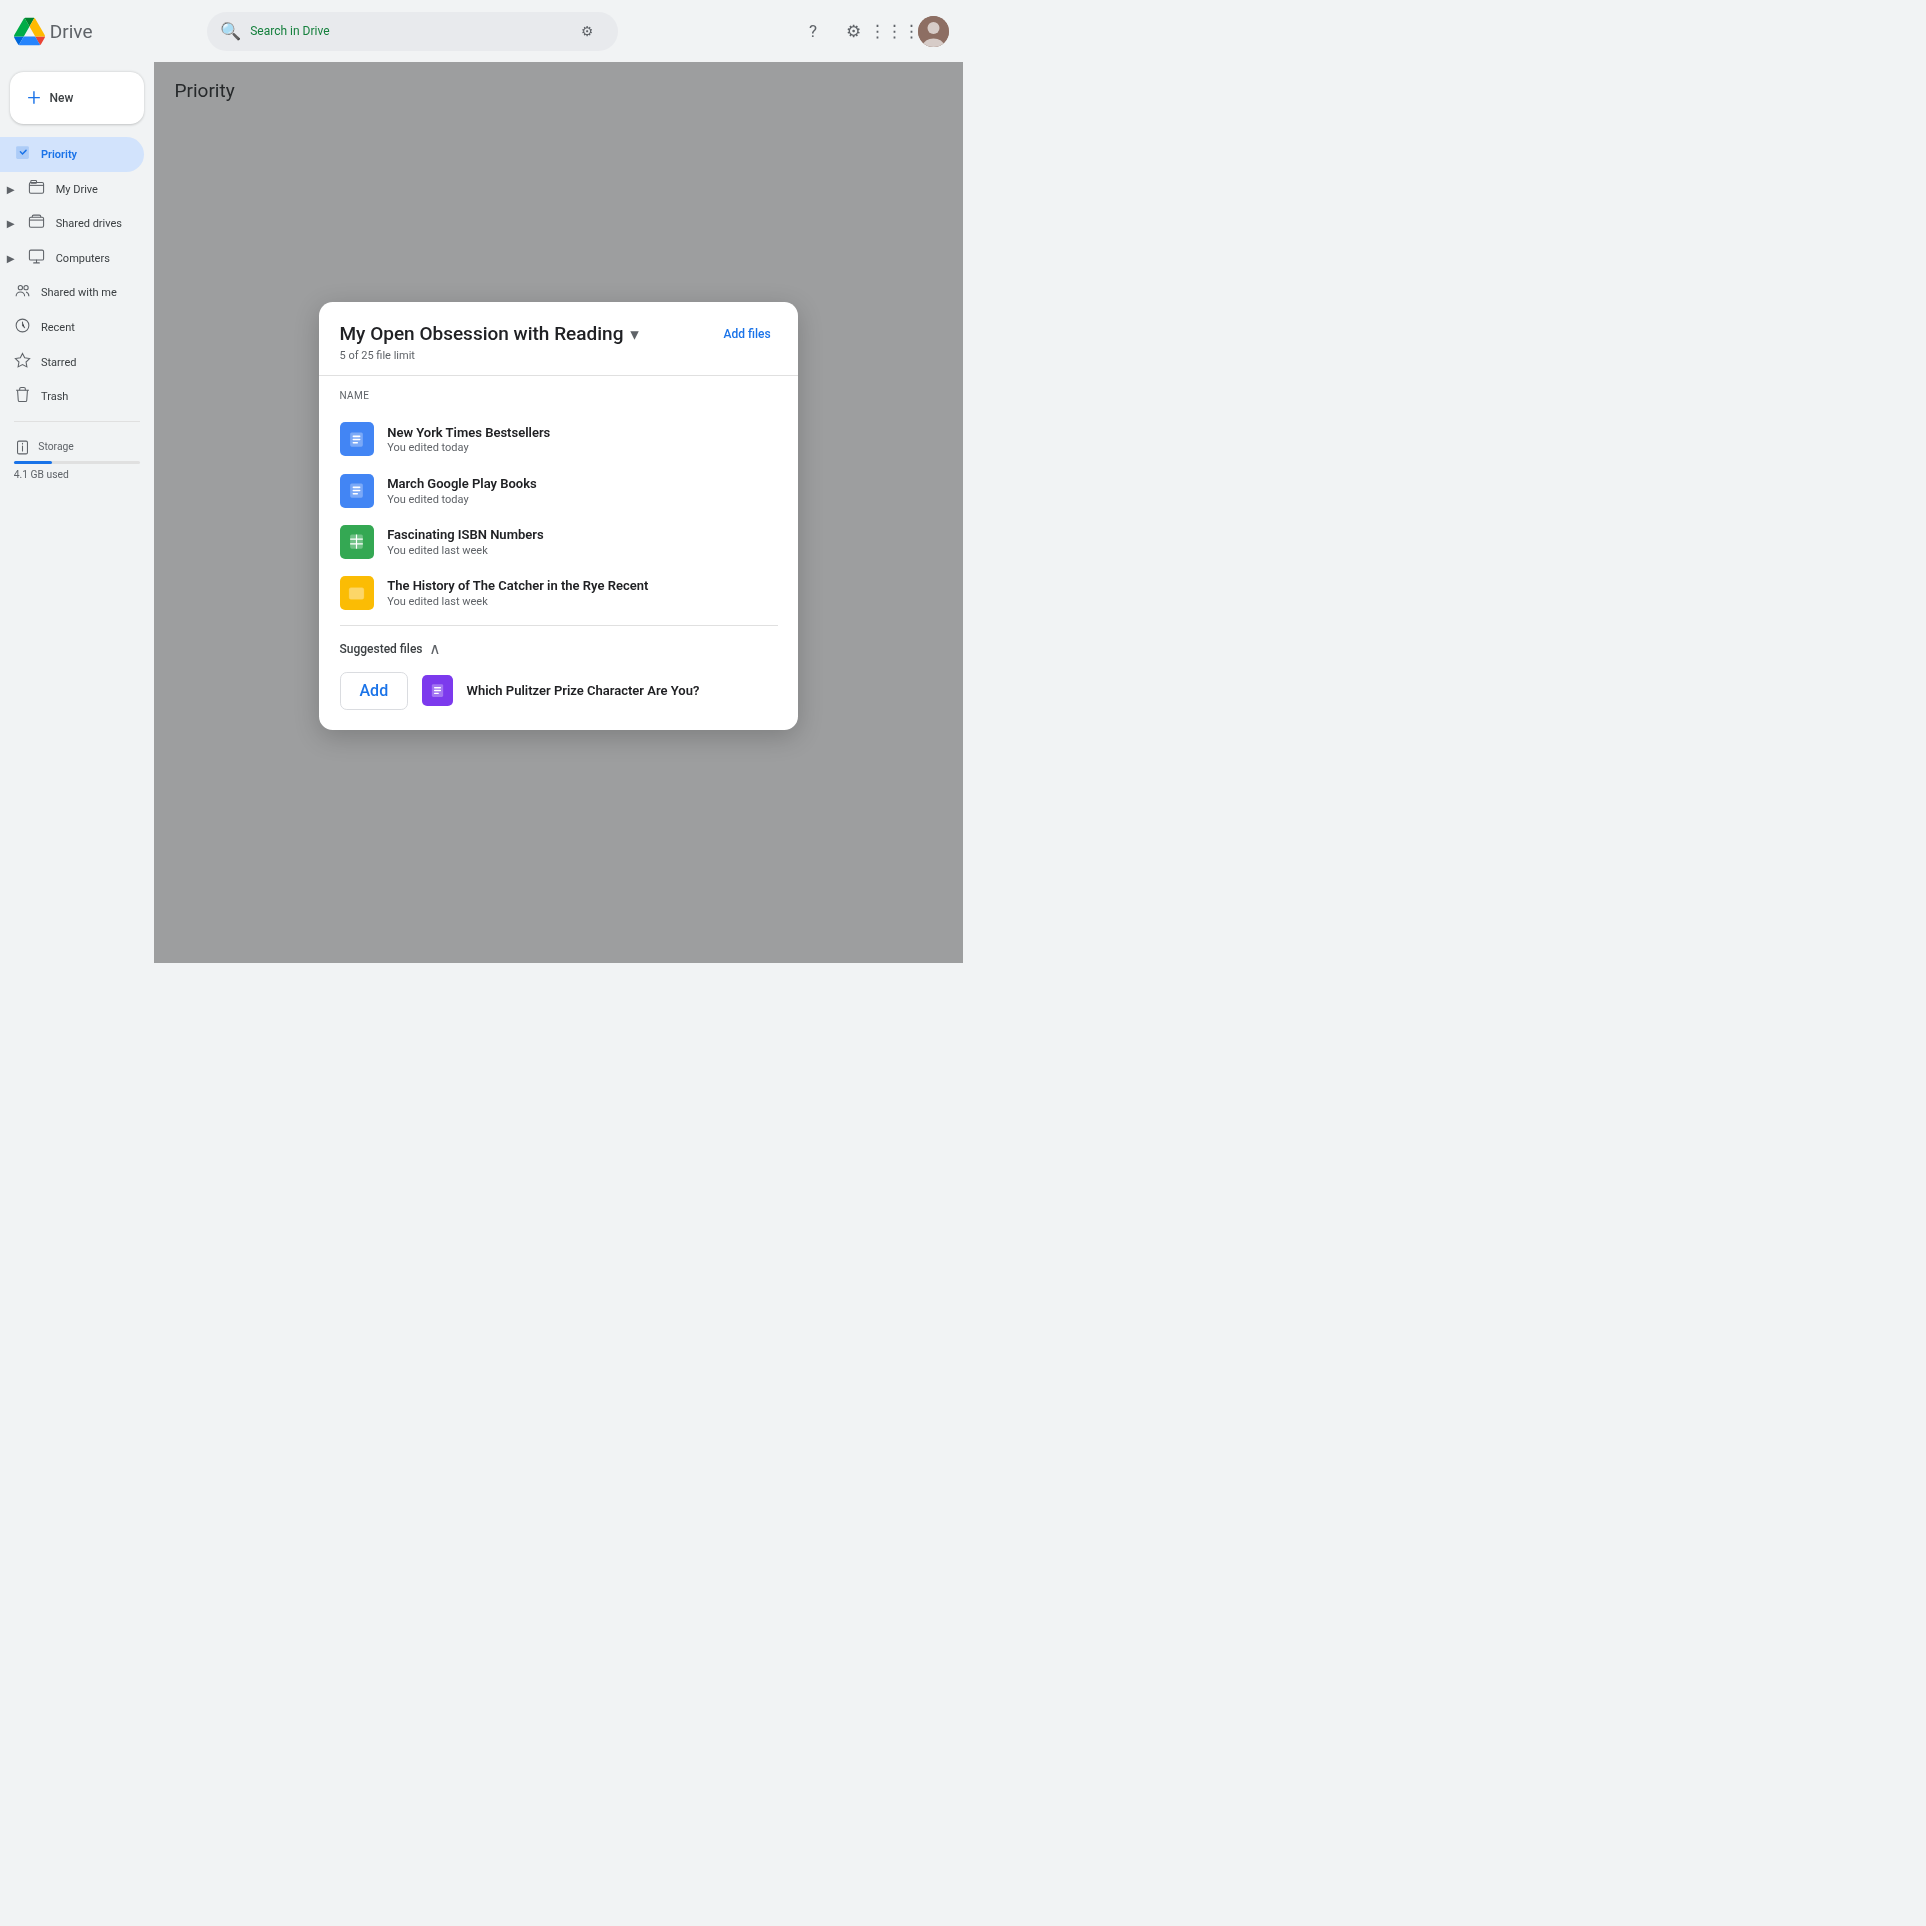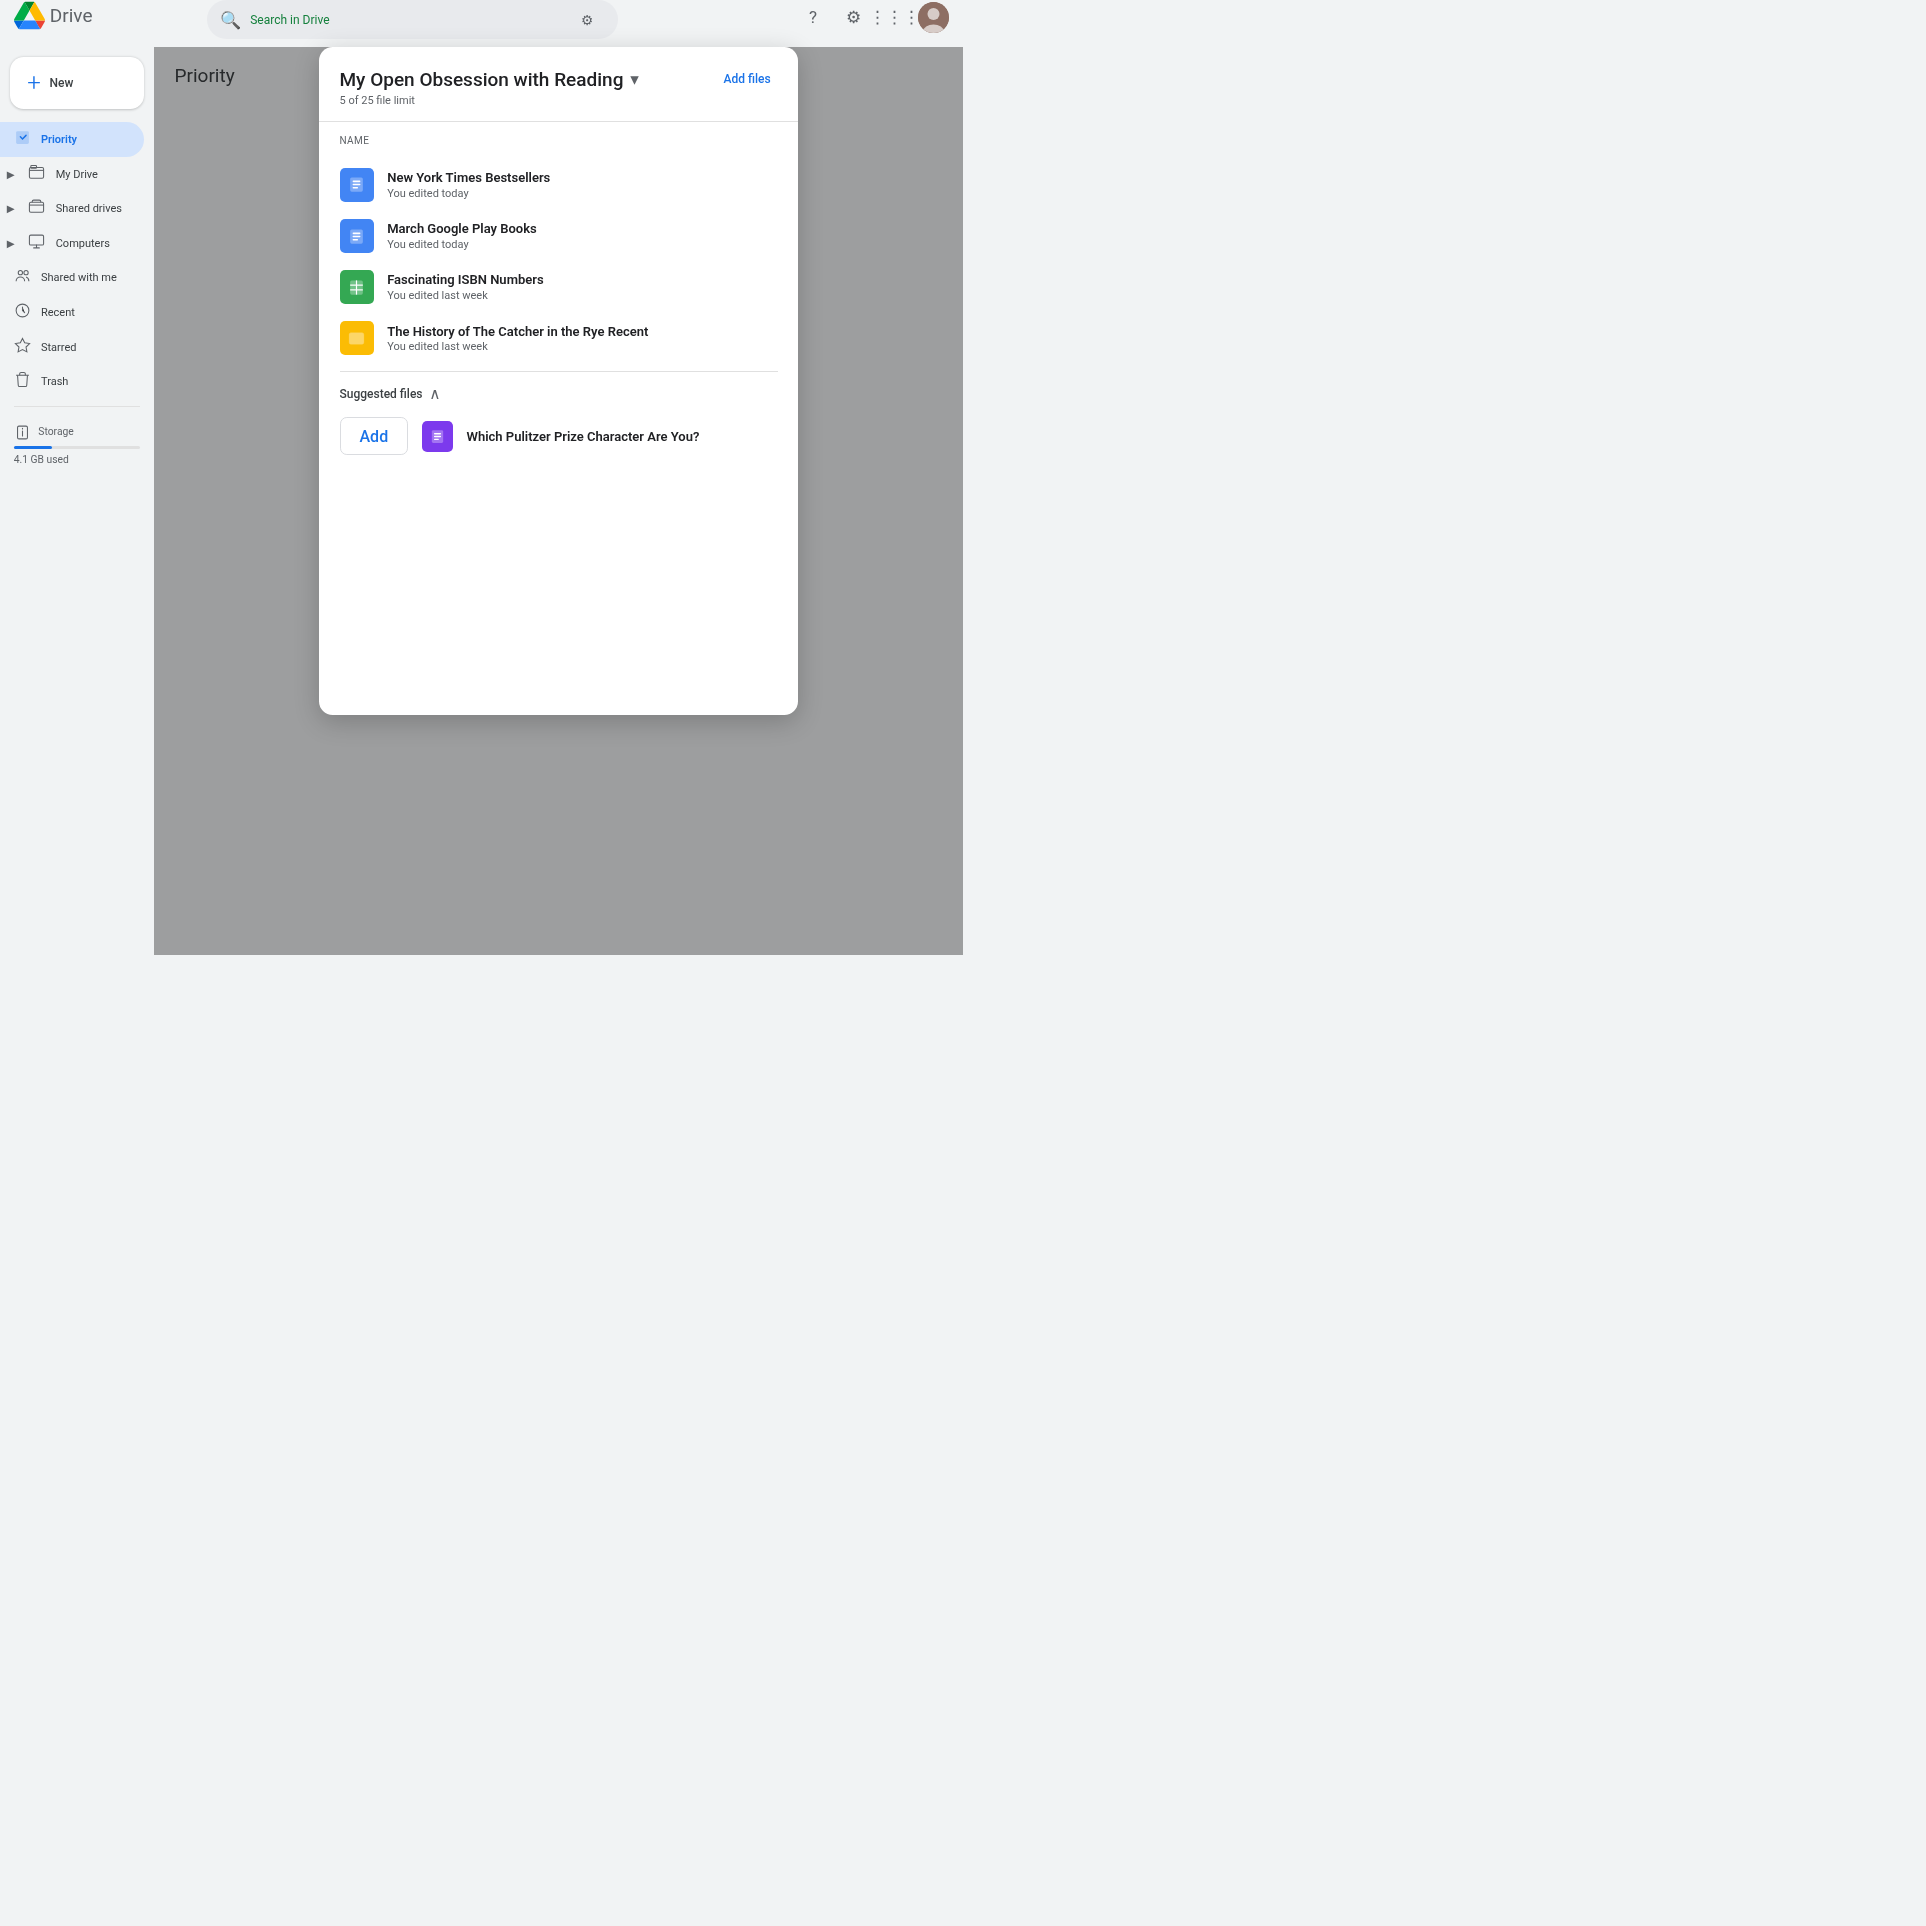--- a/index.html
+++ b/index.html
@@ -8,22 +8,22 @@
       background: #f1f3f4;
       width: 963px;
       height: 963px;
       overflow: hidden;
       position: relative;
     }
 
     
     .topbar {
       display: flex;
-      align-items: flex-start;
-      height: 47px;
+      align-items: center;
+      height: 62px;
       padding: 0 13.7px;
       background: #f1f3f4;
       gap: 2px;
     }
     .logo-area {
       display: flex;
       align-items: center;
       gap: 5.1px;
       min-width: 103px;
     }
@@ -183,20 +183,21 @@
 
     
     .overlay {
       position: absolute;
       top: 0;
       left: 0;
       right: 0;
       bottom: 0;
       background: rgba(0,0,0,0.35);
       display: flex;
+      align-items: center;
       justify-content: center;
       z-index: 100;
     }
     .modal {
       background: white;
       border-radius: 13.7px;
       width: 479px;
       max-height: 668px;
       overflow: hidden;
       box-shadow: 0 6.8px 26px rgba(0,0,0,0.2);

